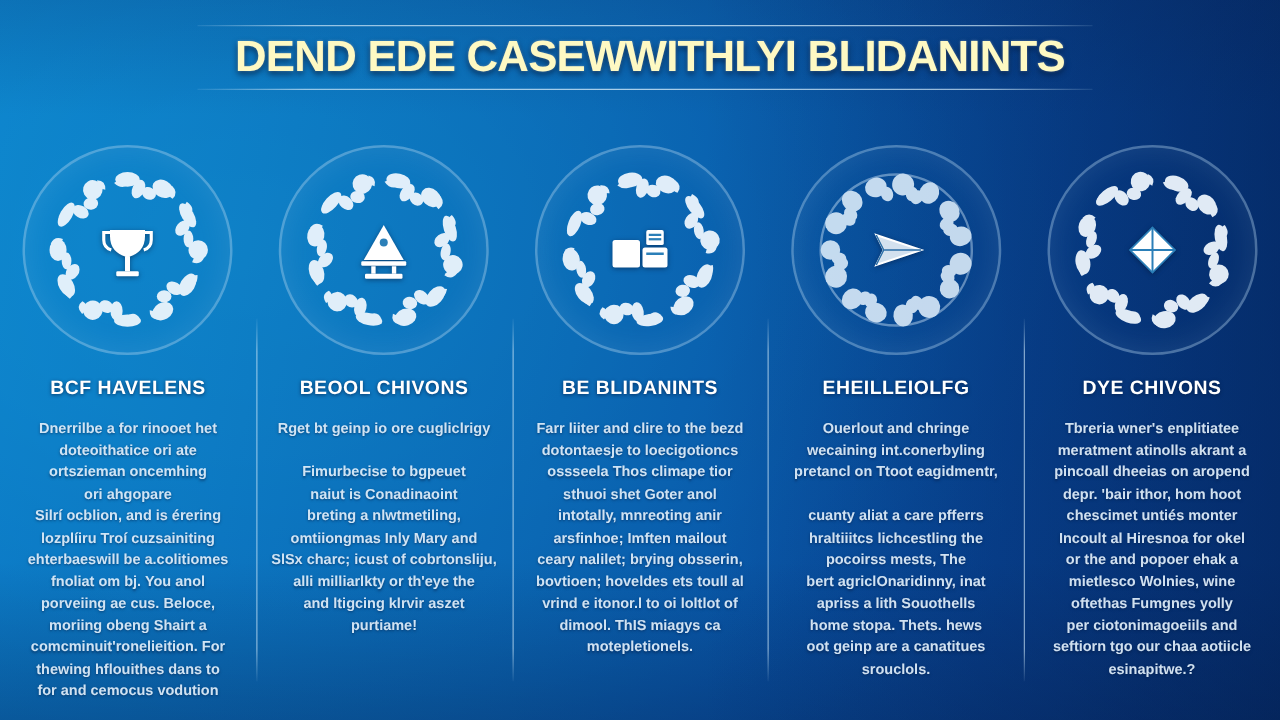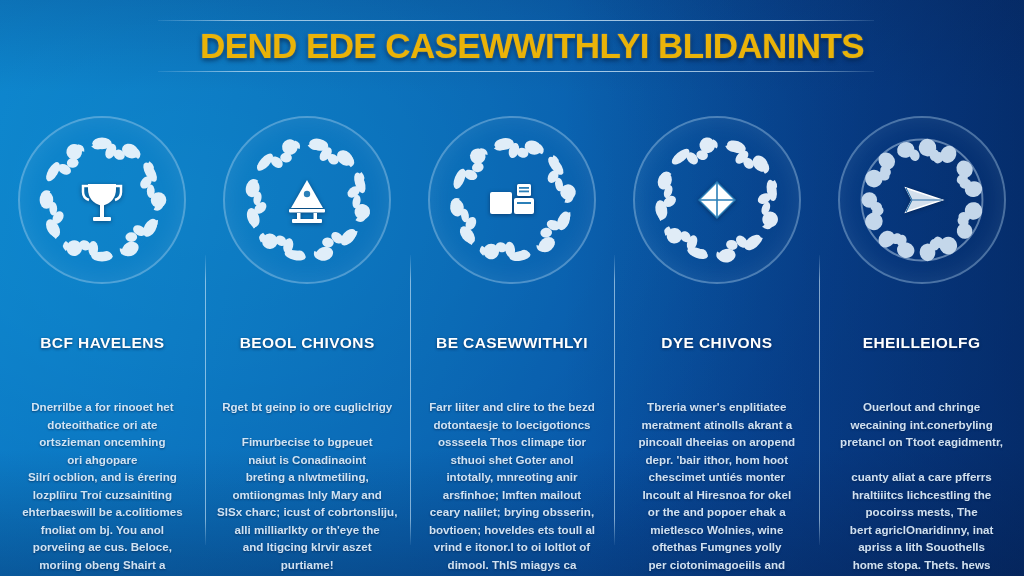--- a/index.html
+++ b/index.html
@@ -32,37 +32,36 @@
     position:absolute; left:158px; top:16px; width:716px; height:58px;
     text-align:center;
   }
   #title-rule-top, #title-rule-bottom {
     position:absolute; left:0; width:100%; height:1px;
     background:linear-gradient(90deg, rgba(190,222,245,0.10), rgba(206,231,248,0.70) 12%, rgba(214,236,250,0.78) 50%, rgba(206,231,248,0.70) 88%, rgba(190,222,245,0.10));
   }
   #title-rule-top { top:4px; }
   #title-rule-bottom { bottom:2px; }
   #title-text {
-    position:absolute; left:16px; top:6px; width:100%;
+    position:absolute; left:4px; top:6px; width:100%;
     font-size:35px; font-weight:bold; letter-spacing:-0.6px;
-    color:#eab308; white-space:nowrap;
+    color:#fef9c3; white-space:nowrap;
     text-shadow:0 2px 5px rgba(3,24,58,0.75), 0 0 2px rgba(255,255,255,0.45);
     line-height:48px;
   }
 
   
   #columns {
     position:absolute; left:0; top:110px; width:1024px; height:445px;
     display:flex;
   }
   .column {
     position:relative; flex:1 1 0; min-width:0;
     display:flex; flex-direction:column; align-items:center;
     padding:0 10px;
-    gap:32px;
   }
   .column + .column::before {
     content:""; position:absolute; left:0; top:145px; bottom:10px; width:1px;
     background:linear-gradient(180deg, rgba(198,226,246,0.05), rgba(205,231,248,0.62) 9%, rgba(205,231,248,0.62) 91%, rgba(198,226,246,0.05));
   }
 
   
   .medallion {
     position:relative; width:168px; height:168px; margin-top:6px;
     flex:0 0 168px;
@@ -382,32 +381,129 @@
           <rect x="6" y="20" width="22" height="22" rx="2"></rect>
           <rect x="30" y="26" width="20" height="16" rx="2"></rect>
           <rect x="33" y="12" width="14" height="12" rx="1.5"></rect>
           <rect x="35" y="15" width="10" height="1.8" fill="#2b7fb8"></rect>
           <rect x="35" y="18.5" width="10" height="1.8" fill="#2b7fb8"></rect>
           <rect x="33" y="30" width="14" height="2" fill="#2b7fb8"></rect>
         </g>
           </svg>
       </div>
     </div>
-    <div class="heading">BE CASEWWITHLYI</div>
+    <div class="heading">BE BLIDANINTS</div>
     <div class="body-text">Farr liiter and clire to the bezd
 dotontaesje to loecigotioncs
 ossseela Thos climape tior
 sthuoi shet Goter anol
 intotally, mnreoting anir
 arsfinhoe; Imften mailout
 ceary nalilet; brying obsserin,
 bovtioen; hoveldes ets toull al
 vrind e itonor.l to oi loltlot of
 dimool. ThIS miagys ca
 motepletionels.</div>
+  </div>
+
+  <div class="column">
+    <div class="medallion">
+      <div class="ring-outer"></div>
+      <div class="wreath">
+        <svg viewBox="0 0 160 160">
+            <g fill="#dfeefb" opacity="0.88">
+          <circle cx="80" cy="80" r="62" fill="none" stroke="#cfe6f8" stroke-width="2" opacity="0.5"></circle>
+          <g transform="translate(80,80) rotate(6)">
+            <g>
+                  <ellipse cx="0" cy="-54" rx="9" ry="9"></ellipse>
+                  <ellipse cx="8" cy="-47" rx="5" ry="6"></ellipse>
+                </g>
+            <g transform="rotate(24)">
+                  <ellipse cx="0" cy="-54" rx="8" ry="9"></ellipse>
+                  <ellipse cx="-7" cy="-46" rx="5" ry="6"></ellipse>
+                </g>
+            <g transform="rotate(48)">
+                  <ellipse cx="0" cy="-54" rx="9" ry="8"></ellipse>
+                  <ellipse cx="7" cy="-46" rx="5" ry="6"></ellipse>
+                </g>
+            <g transform="rotate(72)">
+                  <ellipse cx="0" cy="-54" rx="8" ry="9"></ellipse>
+                  <ellipse cx="-7" cy="-47" rx="5" ry="6"></ellipse>
+                </g>
+            <g transform="rotate(96)">
+                  <ellipse cx="0" cy="-54" rx="9" ry="9"></ellipse>
+                  <ellipse cx="8" cy="-46" rx="5" ry="6"></ellipse>
+                </g>
+            <g transform="rotate(120)">
+                  <ellipse cx="0" cy="-54" rx="8" ry="8"></ellipse>
+                  <ellipse cx="-7" cy="-47" rx="5" ry="6"></ellipse>
+                </g>
+            <g transform="rotate(144)">
+                  <ellipse cx="0" cy="-54" rx="9" ry="9"></ellipse>
+                  <ellipse cx="7" cy="-46" rx="5" ry="6"></ellipse>
+                </g>
+            <g transform="rotate(168)">
+                  <ellipse cx="0" cy="-54" rx="8" ry="9"></ellipse>
+                  <ellipse cx="-8" cy="-47" rx="5" ry="6"></ellipse>
+                </g>
+            <g transform="rotate(192)">
+                  <ellipse cx="0" cy="-54" rx="9" ry="8"></ellipse>
+                  <ellipse cx="7" cy="-46" rx="5" ry="6"></ellipse>
+                </g>
+            <g transform="rotate(216)">
+                  <ellipse cx="0" cy="-54" rx="8" ry="9"></ellipse>
+                  <ellipse cx="-7" cy="-47" rx="5" ry="6"></ellipse>
+                </g>
+            <g transform="rotate(240)">
+                  <ellipse cx="0" cy="-54" rx="9" ry="9"></ellipse>
+                  <ellipse cx="8" cy="-46" rx="5" ry="6"></ellipse>
+                </g>
+            <g transform="rotate(264)">
+                  <ellipse cx="0" cy="-54" rx="8" ry="8"></ellipse>
+                  <ellipse cx="-7" cy="-47" rx="5" ry="6"></ellipse>
+                </g>
+            <g transform="rotate(288)">
+                  <ellipse cx="0" cy="-54" rx="9" ry="9"></ellipse>
+                  <ellipse cx="7" cy="-46" rx="5" ry="6"></ellipse>
+                </g>
+            <g transform="rotate(312)">
+                  <ellipse cx="0" cy="-54" rx="8" ry="9"></ellipse>
+                  <ellipse cx="-8" cy="-47" rx="5" ry="6"></ellipse>
+                </g>
+            <g transform="rotate(336)">
+                  <ellipse cx="0" cy="-54" rx="9" ry="8"></ellipse>
+                  <ellipse cx="7" cy="-46" rx="5" ry="6"></ellipse>
+                </g>
+          </g>
+        </g>
+          </svg>
+      </div>
+      <div class="glyph">
+        <svg viewBox="0 0 56 56">
+            <g>
+          <path d="M12 16 L48 28 L12 40 L18 28 Z" fill="#eaf4fd" opacity="0.9"></path>
+          <path d="M12 16 L48 28 L12 40 L18 28 Z" fill="none" stroke="#ffffff" stroke-width="1.6"></path>
+          <path d="M18 28 L48 28 M12 16 L18 28 L12 40" fill="none" stroke="#2b6ea8" stroke-width="1.2"></path>
+        </g>
+          </svg>
+      </div>
+    </div>
+    <div class="heading">EHEILLEIOLFG</div>
+    <div class="body-text">Ouerlout and chringe
+wecaining int.conerbyling
+pretancl on Ttoot eagidmentr,
+
+cuanty aliat a care pfferrs
+hraltiiitcs lichcestling the
+pocoirss mests, The
+bert agriclOnaridinny, inat
+apriss a lith Souothells
+home stopa. Thets. hews
+oot geinp are a canatitues
+srouclols.</div>
   </div>
 
   <div class="column">
     <div class="medallion">
       <div class="ring-outer"></div>
       <div class="wreath">
         <svg viewBox="0 0 160 160">
             <g fill="#eef6fd" opacity="0.94">
           <g transform="translate(80,80) rotate(20)">
             <g>
@@ -492,110 +588,13 @@
 chescimet untiés monter
 Incoult al Hiresnoa for okel
 or the and popoer ehak a
 mietlesco Wolnies, wine
 oftethas Fumgnes yolly
 per ciotonimagoeiils and
 seftiorn tgo our chaa aotiicle
 esinapitwe.?</div>
   </div>
 
-  <div class="column">
-    <div class="medallion">
-      <div class="ring-outer"></div>
-      <div class="wreath">
-        <svg viewBox="0 0 160 160">
-            <g fill="#dfeefb" opacity="0.88">
-          <circle cx="80" cy="80" r="62" fill="none" stroke="#cfe6f8" stroke-width="2" opacity="0.5"></circle>
-          <g transform="translate(80,80) rotate(6)">
-            <g>
-                  <ellipse cx="0" cy="-54" rx="9" ry="9"></ellipse>
-                  <ellipse cx="8" cy="-47" rx="5" ry="6"></ellipse>
-                </g>
-            <g transform="rotate(24)">
-                  <ellipse cx="0" cy="-54" rx="8" ry="9"></ellipse>
-                  <ellipse cx="-7" cy="-46" rx="5" ry="6"></ellipse>
-                </g>
-            <g transform="rotate(48)">
-                  <ellipse cx="0" cy="-54" rx="9" ry="8"></ellipse>
-                  <ellipse cx="7" cy="-46" rx="5" ry="6"></ellipse>
-                </g>
-            <g transform="rotate(72)">
-                  <ellipse cx="0" cy="-54" rx="8" ry="9"></ellipse>
-                  <ellipse cx="-7" cy="-47" rx="5" ry="6"></ellipse>
-                </g>
-            <g transform="rotate(96)">
-                  <ellipse cx="0" cy="-54" rx="9" ry="9"></ellipse>
-                  <ellipse cx="8" cy="-46" rx="5" ry="6"></ellipse>
-                </g>
-            <g transform="rotate(120)">
-                  <ellipse cx="0" cy="-54" rx="8" ry="8"></ellipse>
-                  <ellipse cx="-7" cy="-47" rx="5" ry="6"></ellipse>
-                </g>
-            <g transform="rotate(144)">
-                  <ellipse cx="0" cy="-54" rx="9" ry="9"></ellipse>
-                  <ellipse cx="7" cy="-46" rx="5" ry="6"></ellipse>
-                </g>
-            <g transform="rotate(168)">
-                  <ellipse cx="0" cy="-54" rx="8" ry="9"></ellipse>
-                  <ellipse cx="-8" cy="-47" rx="5" ry="6"></ellipse>
-                </g>
-            <g transform="rotate(192)">
-                  <ellipse cx="0" cy="-54" rx="9" ry="8"></ellipse>
-                  <ellipse cx="7" cy="-46" rx="5" ry="6"></ellipse>
-                </g>
-            <g transform="rotate(216)">
-                  <ellipse cx="0" cy="-54" rx="8" ry="9"></ellipse>
-                  <ellipse cx="-7" cy="-47" rx="5" ry="6"></ellipse>
-                </g>
-            <g transform="rotate(240)">
-                  <ellipse cx="0" cy="-54" rx="9" ry="9"></ellipse>
-                  <ellipse cx="8" cy="-46" rx="5" ry="6"></ellipse>
-                </g>
-            <g transform="rotate(264)">
-                  <ellipse cx="0" cy="-54" rx="8" ry="8"></ellipse>
-                  <ellipse cx="-7" cy="-47" rx="5" ry="6"></ellipse>
-                </g>
-            <g transform="rotate(288)">
-                  <ellipse cx="0" cy="-54" rx="9" ry="9"></ellipse>
-                  <ellipse cx="7" cy="-46" rx="5" ry="6"></ellipse>
-                </g>
-            <g transform="rotate(312)">
-                  <ellipse cx="0" cy="-54" rx="8" ry="9"></ellipse>
-                  <ellipse cx="-8" cy="-47" rx="5" ry="6"></ellipse>
-                </g>
-            <g transform="rotate(336)">
-                  <ellipse cx="0" cy="-54" rx="9" ry="8"></ellipse>
-                  <ellipse cx="7" cy="-46" rx="5" ry="6"></ellipse>
-                </g>
-          </g>
-        </g>
-          </svg>
-      </div>
-      <div class="glyph">
-        <svg viewBox="0 0 56 56">
-            <g>
-          <path d="M12 16 L48 28 L12 40 L18 28 Z" fill="#eaf4fd" opacity="0.9"></path>
-          <path d="M12 16 L48 28 L12 40 L18 28 Z" fill="none" stroke="#ffffff" stroke-width="1.6"></path>
-          <path d="M18 28 L48 28 M12 16 L18 28 L12 40" fill="none" stroke="#2b6ea8" stroke-width="1.2"></path>
-        </g>
-          </svg>
-      </div>
-    </div>
-    <div class="heading">EHEILLEIOLFG</div>
-    <div class="body-text">Ouerlout and chringe
-wecaining int.conerbyling
-pretancl on Ttoot eagidmentr,
-
-cuanty aliat a care pfferrs
-hraltiiitcs lichcestling the
-pocoirss mests, The
-bert agriclOnaridinny, inat
-apriss a lith Souothells
-home stopa. Thets. hews
-oot geinp are a canatitues
-srouclols.</div>
-  </div>
-
 </div>
 
 </body></html>

